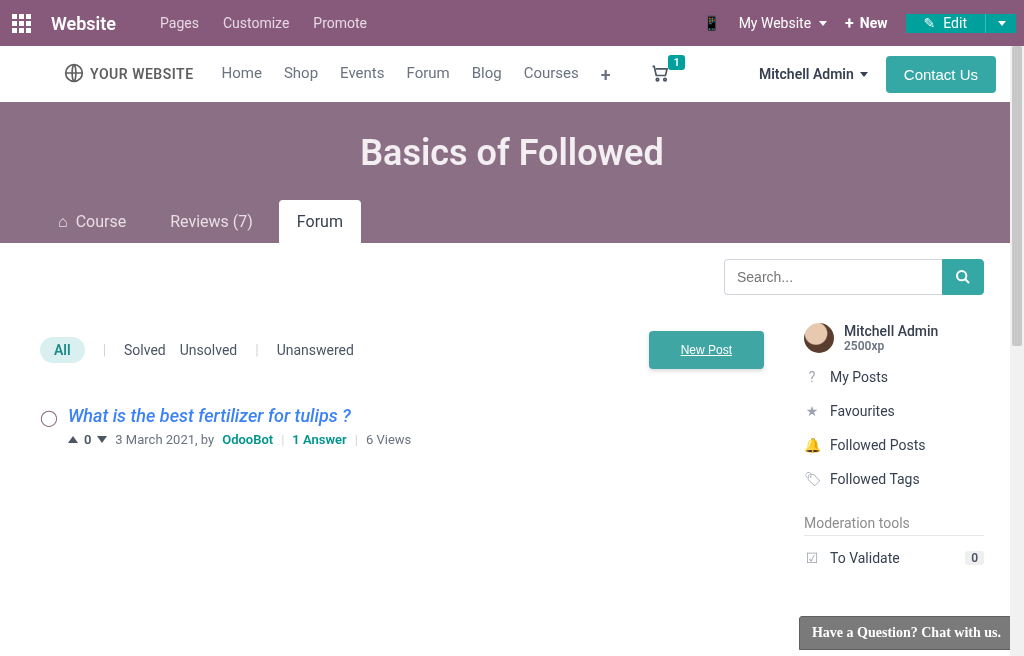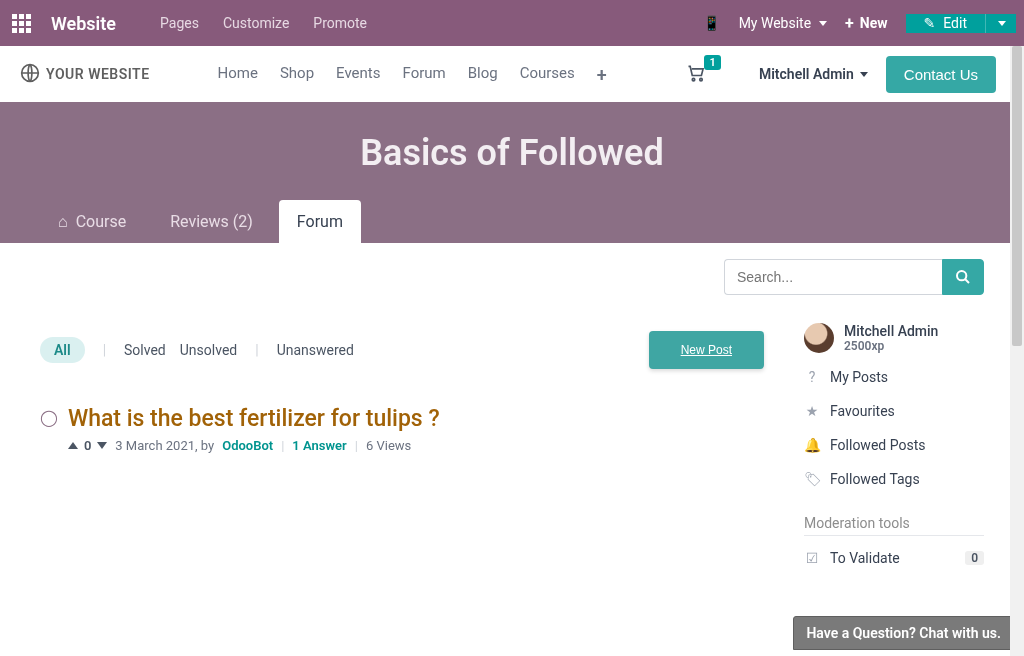--- a/index.html
+++ b/index.html
@@ -19,21 +19,21 @@
     .admin-dd { display: flex; align-items: center; gap: 6px; color: #fff; cursor: pointer; }
     .caret-down::after { content: ""; display: inline-block; border-left: 4px solid transparent; border-right: 4px solid transparent; border-top: 5px solid currentColor; margin-left: 2px; }
     .new-btn { display: flex; align-items: center; gap: 6px; color: #fff; cursor: pointer; font-weight: bold; }
     .plus-ico::before { content: "+"; font-weight: 700; font-size: 16px; }
     .edit-area { display: flex; align-items: stretch; align-self: stretch; }
     .edit-btn { background: #00a09d; display: flex; align-items: center; padding: 0 18px; gap: 8px; color: #fff; cursor: pointer; }
     .edit-caret { background: #00a09d; display: flex; align-items: center; padding: 0 10px; cursor: pointer; border-left: 1px solid rgba(255,255,255,.25); }
     .pencil-ico::before { content: "✎"; font-size: 14px; }
 
     
-    .site-nav { height: 56px; display: flex; align-items: center; padding: 0 28px 0 20px; border-bottom: 0; gap: 40px; }
+    .site-nav { height: 56px; display: flex; align-items: center; padding: 0 28px 0 64px; border-bottom: 0; }
     .logo { display: flex; align-items: center; gap: 6px; color: #5f5f5f; font-weight: 600; letter-spacing: .5px; }
     .globe-ico svg { width: 20px; height: 20px; }
     .site-menu { display: flex; gap: 22px; margin-left: 28px; color: #6b7280; font-size: 15px; }
     .site-menu a { cursor: pointer; }
     .site-menu .plus { font-size: 18px; font-weight: 600; color: #6b7280; }
     .cart { margin-left: 38px; position: relative; color: #4b5563; cursor: pointer; }
     .cart-badge { position: absolute; top: -8px; right: -14px; background: #00a09d; color: #fff; font-size: 11px; padding: 1px 5px; border-radius: 3px; font-weight: 600; }
     .nav-right { margin-left: auto; display: flex; align-items: center; gap: 18px; }
     .user-dd { color: #374151; font-weight: 600; cursor: pointer; display: flex; align-items: center; gap: 4px; }
     .contact-btn { background: #35a8a5; color: #fff; border: none; padding: 10px 18px; border-radius: 4px; font-size: 15px; cursor: pointer; }
@@ -61,21 +61,21 @@
     .filter-row { display: flex; align-items: center; margin-top: 20px; }
     .pill { background: #daf0f0; color: #1c8a88; font-weight: 600; padding: 5px 14px; border-radius: 14px; cursor: pointer; }
     .filters { display: flex; align-items: center; gap: 14px; color: #4b5563; }
     .sep { color: #d1d5db; margin: 0 4px; }
     .filters a { cursor: pointer; }
     .new-post { margin-left: auto; background: #3fa6a3; color: #fff; border: none; padding: 12px 32px; border-radius: 4px; font-size: 12px; cursor: pointer; box-shadow: 0 2px 4px rgba(0,0,0,.15); text-decoration: underline; }
 
     .post { margin-top: 36px; display: flex; gap: 10px; }
     .post-ico { color: #8b6f85; font-size: 16px; margin-top: 3px; }
     .post-body { flex: 1; }
-    .post-title { font-size: 23px; color: #a16207; cursor: pointer; font-weight: 500; }
+    .post-title { font-size: 18px; color: #3b82f6; cursor: pointer; font-weight: 500; font-style: italic; }
     .post-meta { margin-top: 6px; font-size: 13px; color: #6b7280; display: flex; align-items: center; gap: 8px; }
     .vote { display: flex; align-items: center; gap: 6px; color: #4b5563; }
     .tri-up { width: 0; height: 0; border-left: 5px solid transparent; border-right: 5px solid transparent; border-bottom: 7px solid #4b5563; cursor: pointer; }
     .tri-down { width: 0; height: 0; border-left: 5px solid transparent; border-right: 5px solid transparent; border-top: 7px solid #4b5563; cursor: pointer; }
     .vote-count { font-weight: 600; }
     .post-meta .lk { color: #00948f; font-weight: 600; cursor: pointer; }
     .msep { color: #d1d5db; }
 
     
     .sidebar { width: 180px; margin-top: 12px; }
@@ -84,21 +84,21 @@
     .user-name { font-weight: 500; color: #374151; }
     .user-xp { font-size: 12px; color: #6b7280; font-weight: 600; }
     .side-links { margin-top: 16px; display: flex; flex-direction: column; gap: 18px; }
     .side-link { display: flex; align-items: center; gap: 10px; color: #374151; cursor: pointer; }
     .side-ico { color: #9ca3af; width: 16px; text-align: center; }
     .mod-title { margin-top: 28px; color: #8d8d8d; font-size: 14px; border-bottom: 1px solid #e5e7eb; padding-bottom: 4px; }
     .mod-link { margin-top: 14px; display: flex; align-items: center; gap: 10px; color: #374151; cursor: pointer; }
     .badge-count { margin-left: auto; background: #efefef; color: #4b5563; padding: 0 6px; border-radius: 3px; font-size: 12px; font-weight: 600; }
 
     
-    .chat { position: absolute; right: 10px; bottom: 6px; background: #7a7a7a; color: #fff; font-weight: 600; font-size: 14px; padding: 8px 12px; border: 1px solid #5f5f5f; border-radius: 3px 3px 0 0; cursor: pointer; }
+    .chat { position: absolute; right: 10px; bottom: 6px; background: #7a7a7a; color: #fff; font-weight: 600; font-size: 14px; padding: 8px 12px; border: 1px solid #5f5f5f; border-radius: 3px 3px 0 0; cursor: pointer; font-family: Liberation Serif, serif; }
 
     
     .scrollbar { position: absolute; right: 0; top: 46px; width: 14px; bottom: 0; background: #f1f1f1; }
     .thumb { position: absolute; left: 2px; right: 2px; top: 0; height: 300px; background: #c8c8c8; border-radius: 2px; }
   </style>
 </head>
 <body>
 
 <div class="admin-bar">
   <div class="admin-left">
@@ -174,21 +174,21 @@
   </div>
 </div>
 
 <div class="hero">
   <div class="hero-title">Basics of Followed</div>
   <div class="course-tabs">
     <div class="ctab">
         <span class="home-ico"></span>
         <span>Course</span>
       </div>
-    <div class="ctab">Reviews (2)</div>
+    <div class="ctab">Reviews (7)</div>
     <div class="ctab active">Forum</div>
   </div>
 </div>
 
 <div class="sub-row">
   <div class="search-wrap">
     <input class="search-input" placeholder="Search..." style="">
     <button class="search-btn">
       <svg width="16" height="16" viewBox="0 0 24 24" fill="none" stroke="#fff" stroke-width="3">
           <circle cx="10" cy="10" r="7"></circle>

